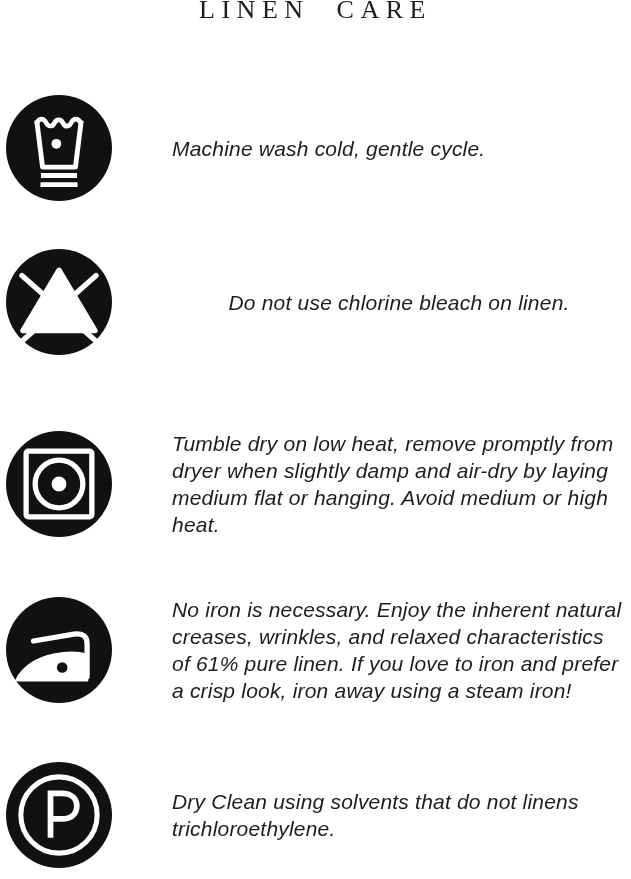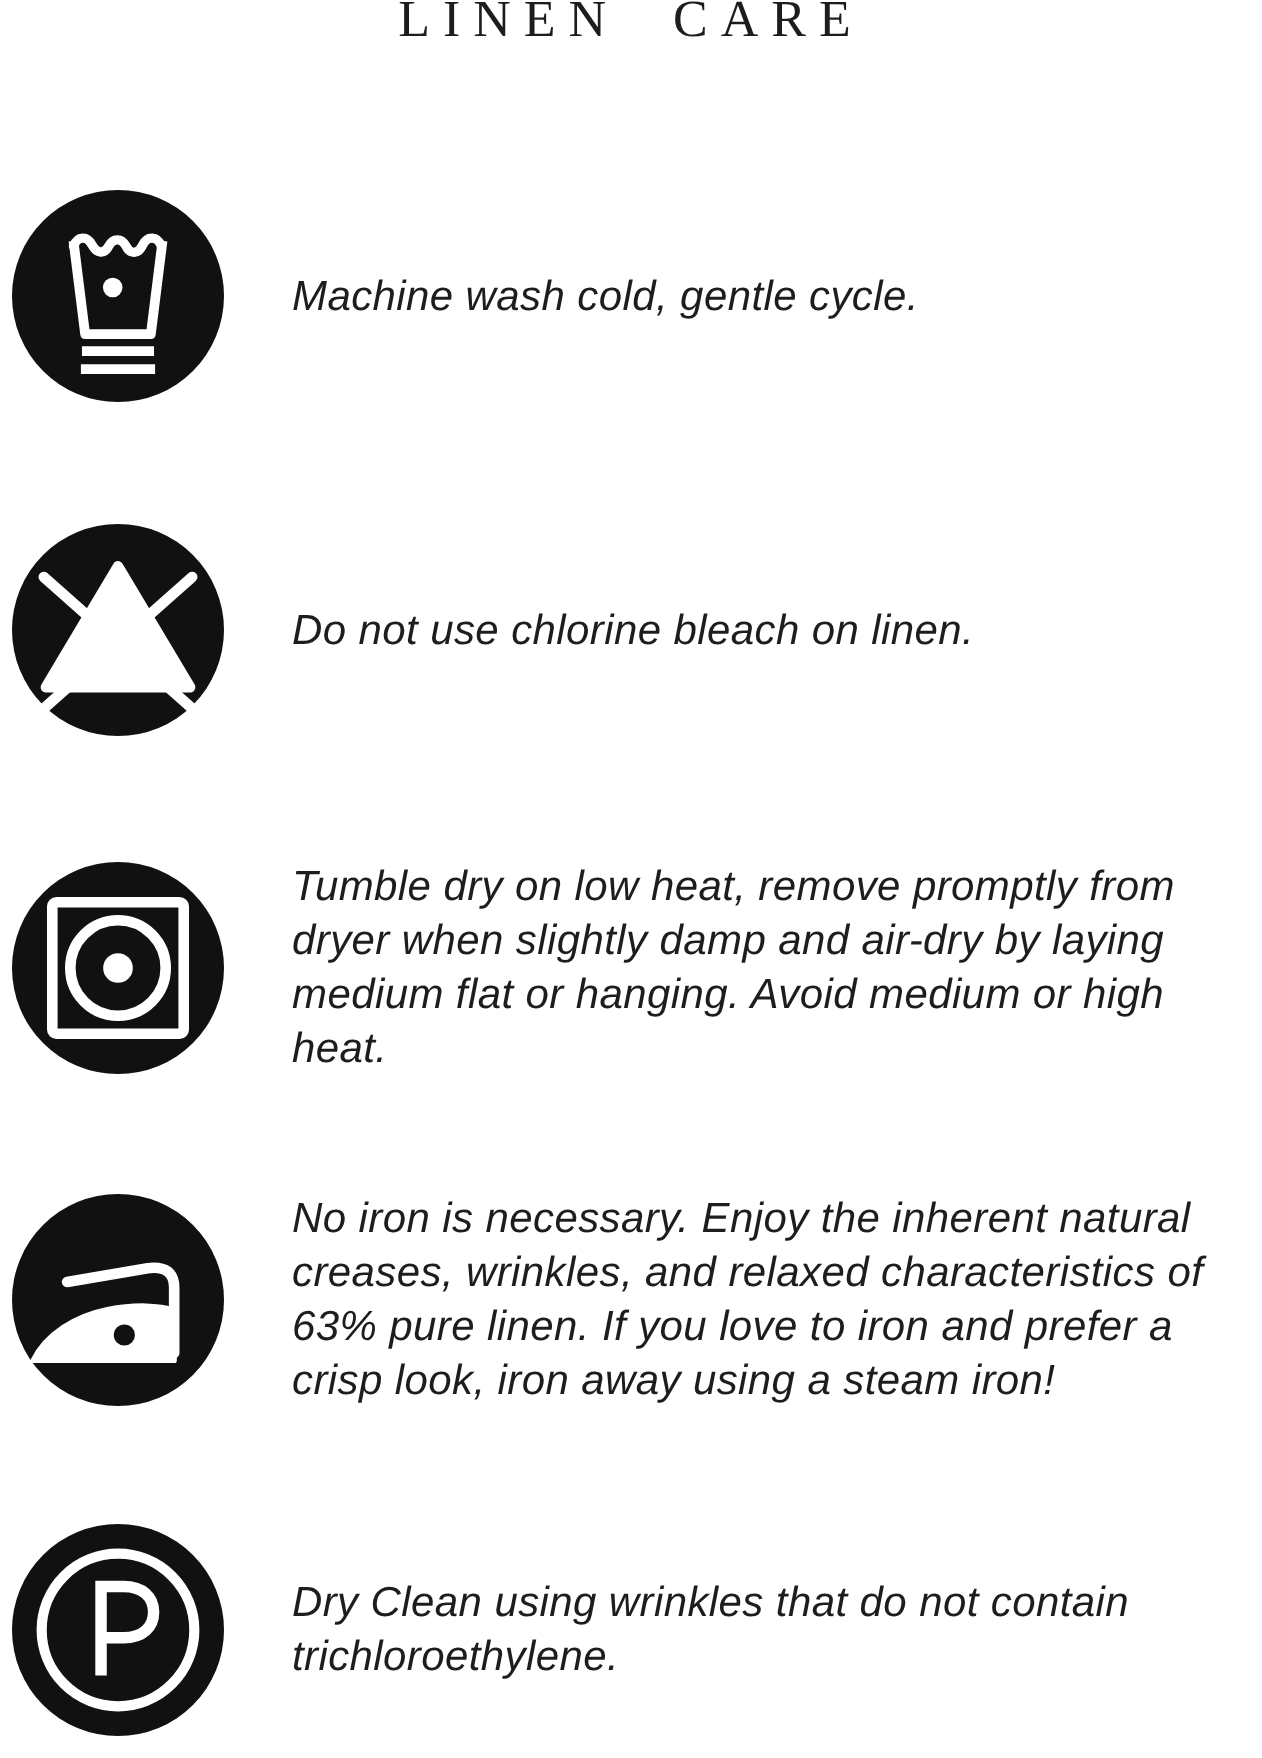--- a/index.html
+++ b/index.html
@@ -32,30 +32,30 @@
     display: flex;
     align-items: center;
   }
   .care-row .icon-wrap {
     flex: 0 0 106px;
     width: 106px;
     height: 106px;
   }
   .care-row .icon-wrap svg { display: block; width: 106px; height: 106px; }
   .care-text {
-    margin-left: 34px;
+    margin-left: 60px;
     width: 478px;
     font-style: italic;
     font-size: 21px;
     line-height: 27px;
     letter-spacing: 0.2px;
     color: var(--text, #1d1d1d);
   }
   .row-1 { top: 95px;  min-height: 106px; }
-  .row-2 { top: 262px; min-height: 106px; }
+  .row-2 { top: 249px; min-height: 106px; text-align: center; }
   .row-3 { top: 430px; min-height: 106px; }
   .row-4 { top: 596px; min-height: 106px; }
   .row-5 { top: 762px; min-height: 106px; }
   .ic { fill: none; stroke: #fff; }
 </style>
 </head>
 <body>
 
 <div class="title">LINEN CARE</div>
 
@@ -99,25 +99,25 @@
 
 <div class="care-row row-4">
   <div class="icon-wrap">
     <svg viewBox="0 0 100 100">
       <circle cx="50" cy="50" r="50" class="badge-circle" fill="#111111"></circle>
       <path class="ic" stroke-width="5" stroke-linecap="round" stroke-linejoin="round" d="M 26 41.5 L 64 35 Q 76.5 33.5 76.5 44 L 76.5 75"></path>
       <path d="M 10 78.5 C 16 66 30 57.5 45 54.5 C 58 52 69.5 52.5 76.5 54.8 L 76.5 78.5 Z" fill="#fff" stroke="#fff" stroke-width="2.5" stroke-linejoin="round"></path>
       <circle cx="53" cy="66.5" r="5" class="badge-dot" fill="#111111"></circle>
     </svg>
   </div>
-  <div class="care-text">No iron is necessary. Enjoy the inherent natural creases, wrinkles, and relaxed characteristics of 63% pure linen. If you love to iron and prefer a crisp look, iron away using a steam iron!</div>
+  <div class="care-text">No iron is necessary. Enjoy the inherent natural creases, wrinkles, and relaxed characteristics of 61% pure linen. If you love to iron and prefer a crisp look, iron away using a steam iron!</div>
 </div>
 
 <div class="care-row row-5">
   <div class="icon-wrap">
     <svg viewBox="0 0 100 100">
       <circle cx="50" cy="50" r="50" class="badge-circle" fill="#111111"></circle>
       <circle cx="50" cy="50" r="36" class="ic" stroke-width="4.8"></circle>
       <path class="ic" stroke-width="5.4" stroke-linecap="butt" stroke-linejoin="miter" d="M 42 71.5 L 42 29.5 L 52.5 29.5 C 61.8 29.5 66.8 34.5 66.8 41.5 C 66.8 48.6 61.8 53.7 52.5 53.7 L 42 53.7"></path>
     </svg>
   </div>
-  <div class="care-text">Dry Clean using wrinkles that do not contain trichloroethylene.</div>
+  <div class="care-text">Dry Clean using solvents that do not linens trichloroethylene.</div>
 </div>
 
 </body></html>

